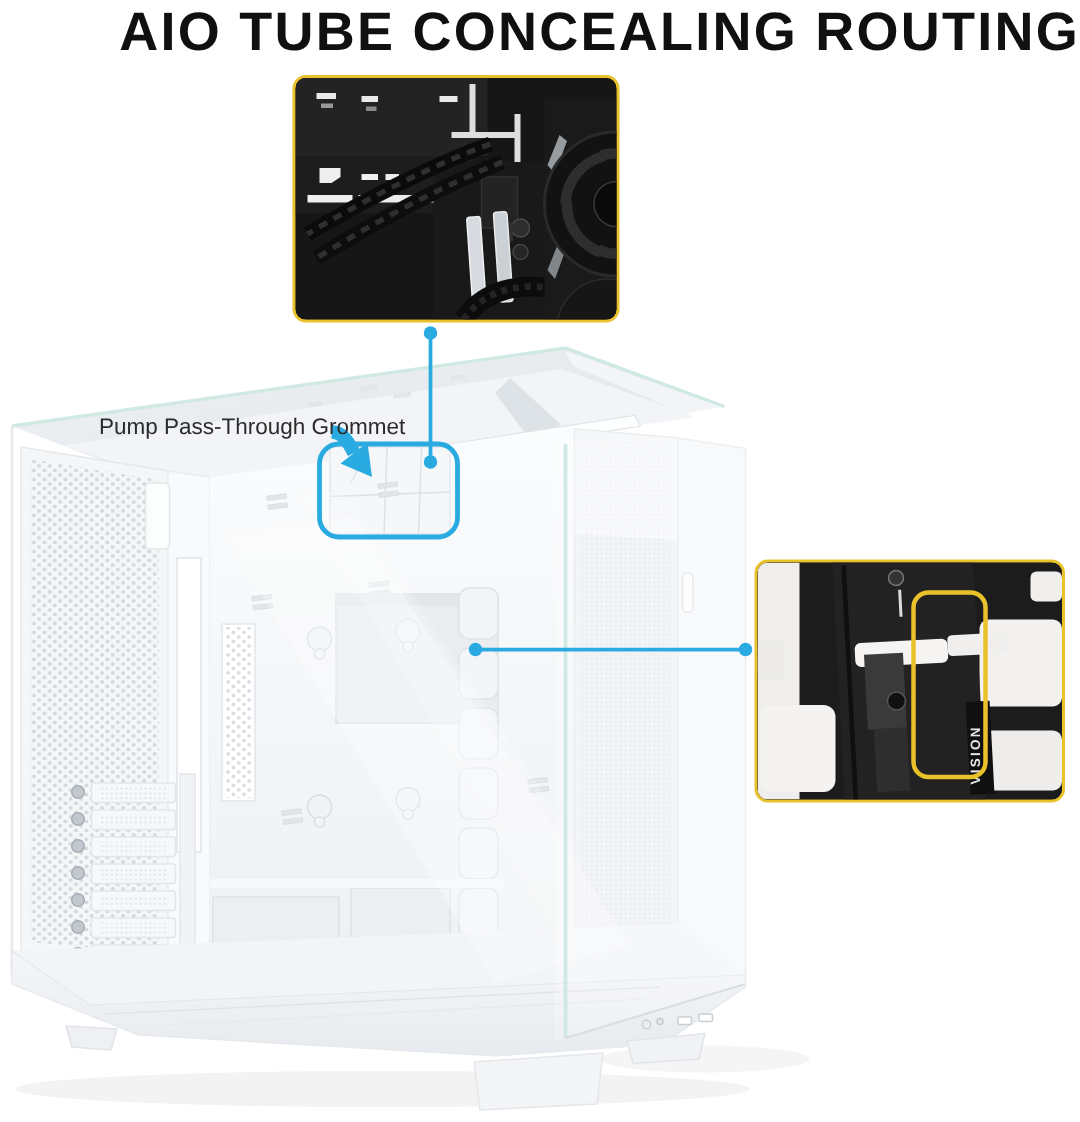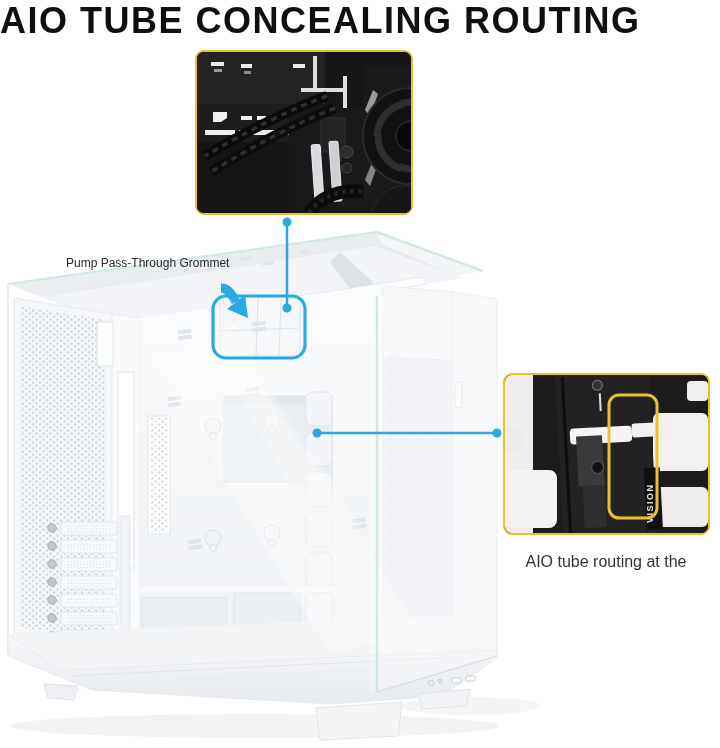--- a/index.html
+++ b/index.html
@@ -6,34 +6,34 @@
     --accent-blue:#29abe2;
     --accent-yellow:#e9c22b;
     --title-text:#101010;
     --label-text:#2b2b2b;
     --caption-text:#333333;
     --page-bg:#ffffff;
   }
   html,body{margin:0;padding:0;background:#fff;}
   .stage{position:relative;width:720px;height:748px;background:var(--page-bg);
          overflow:hidden;font-family:"Liberation Sans",sans-serif;}
-  .title{position:absolute;top:0;left:0;right:0;text-align:left;
+  .title{position:absolute;top:0;left:0;right:0;text-align:right;
          font-size:36px;font-weight:700;letter-spacing:1.5px;color:var(--title-text);
          white-space:nowrap;}
   .case-svg{position:absolute;left:0;top:0;width:720px;height:748px;}
   .callout{position:absolute;border:2.5px solid var(--accent-yellow);border-radius:9px;
            overflow:hidden;box-sizing:border-box;}
   .callout-top{left:195px;top:50px;width:218px;height:165px;background:#161616;}
   .callout-right{left:503px;top:373px;width:207px;height:162px;background:#1c1c1c;}
   .callout svg{display:block;width:100%;height:100%;}
   .overlay{position:absolute;left:0;top:0;width:720px;height:748px;pointer-events:none;}
   .blue-stroke{stroke:var(--accent-blue);}
   .blue-fill{fill:var(--accent-blue);}
   .yellow-stroke{stroke:var(--accent-yellow);}
-  .grommet-label{position:absolute;left:66px;top:256px;font-size:12px;
+  .grommet-label{position:absolute;left:66px;top:276px;font-size:15px;
                  color:var(--label-text);white-space:nowrap;}
   .caption{position:absolute;left:500px;top:552px;width:212px;text-align:center;
            font-size:16px;line-height:1.25;color:var(--caption-text);}
   .vision-text{font-size:9px;font-weight:700;letter-spacing:1.5px;fill:#e6e6e6;}
 </style>
 </head>
 <body>
 
 <div class="stage">
 
@@ -333,16 +333,15 @@
     </g>
     <g>
       <line x1="317" y1="433" x2="497" y2="433" class="blue-stroke" stroke-width="2.5"></line>
       <circle cx="317" cy="433" r="4.5" class="blue-fill"></circle>
       <circle cx="497" cy="433" r="4.5" class="blue-fill"></circle>
     </g>
   </svg>
 
   <div class="grommet-label">Pump Pass-Through Grommet</div>
   <div class="caption">
-    <div>AIO tube routing at the</div>
   </div>
 
 </div>
 
 </body></html>

